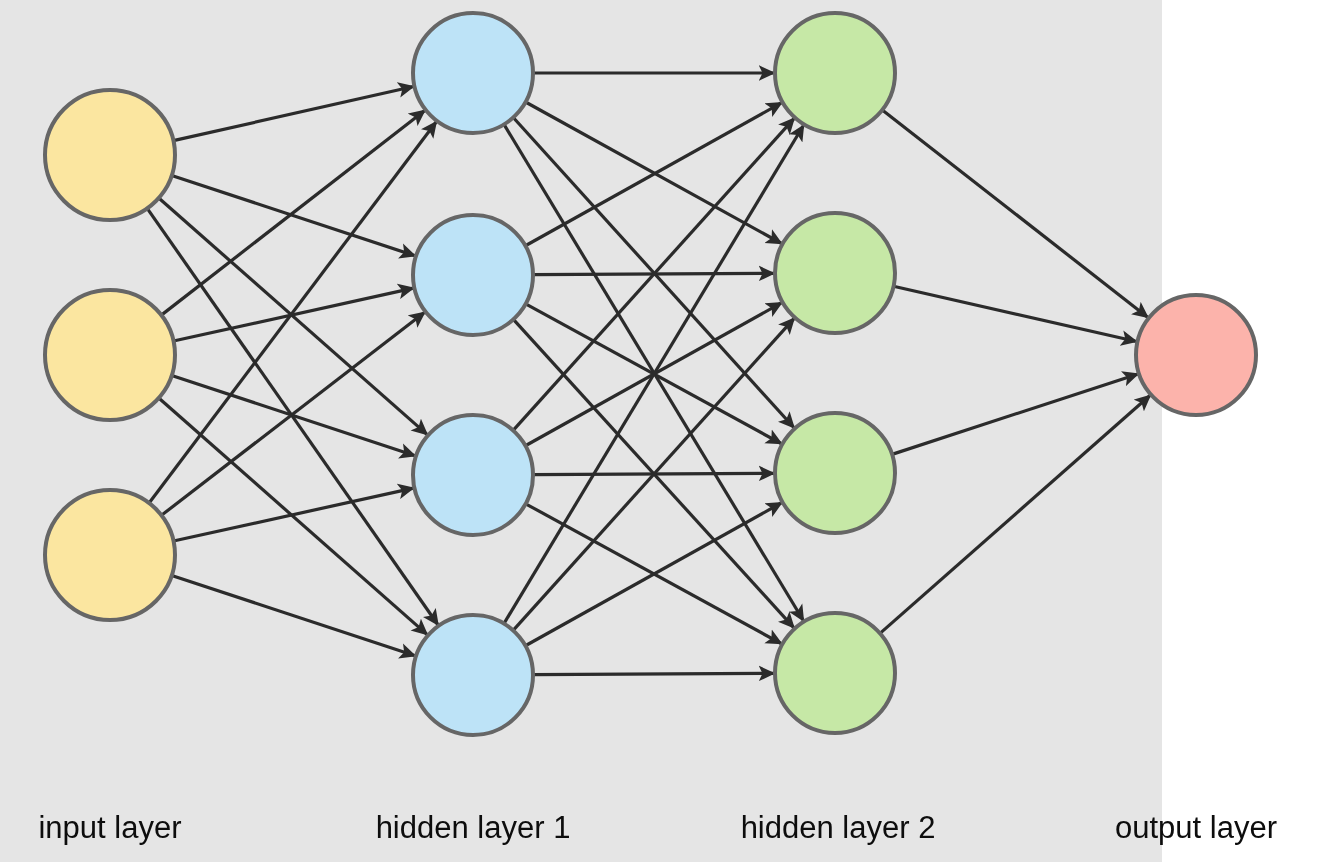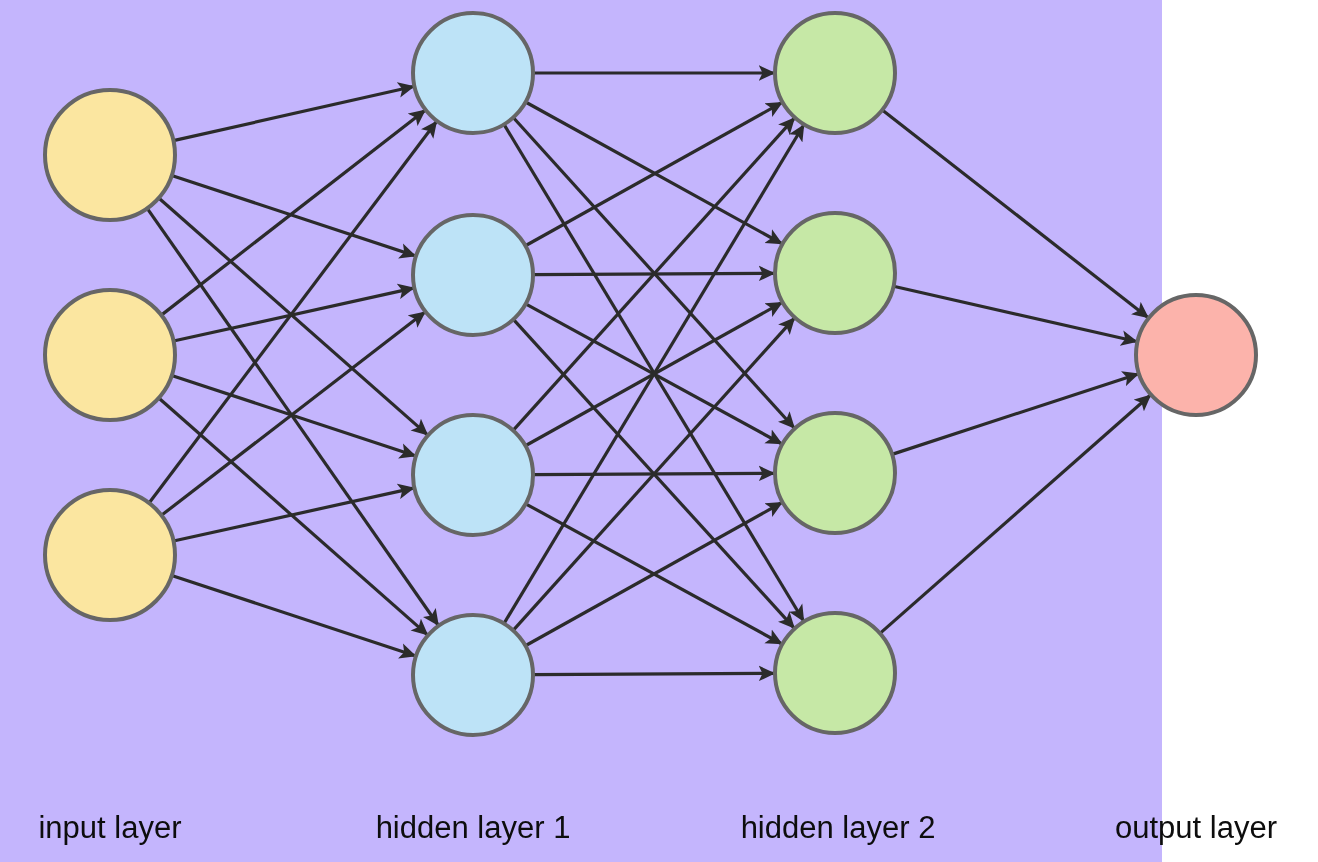--- a/index.html
+++ b/index.html
@@ -11,21 +11,21 @@
   body {
     width: 1318px;
     height: 862px;
     font-family: "Liberation Sans", sans-serif;
     overflow: hidden;
   }
   #diagram-root {
     position: relative;
     width: 1162px;
     height: 862px;
-    background: #c4b5fd;
+    background: #e5e5e5;
   }
   #nn-svg {
     position: absolute;
     left: 0;
     top: 0;
     width: 1318px;
     height: 862px;
     display: block;
   }
   .layer-caption {

